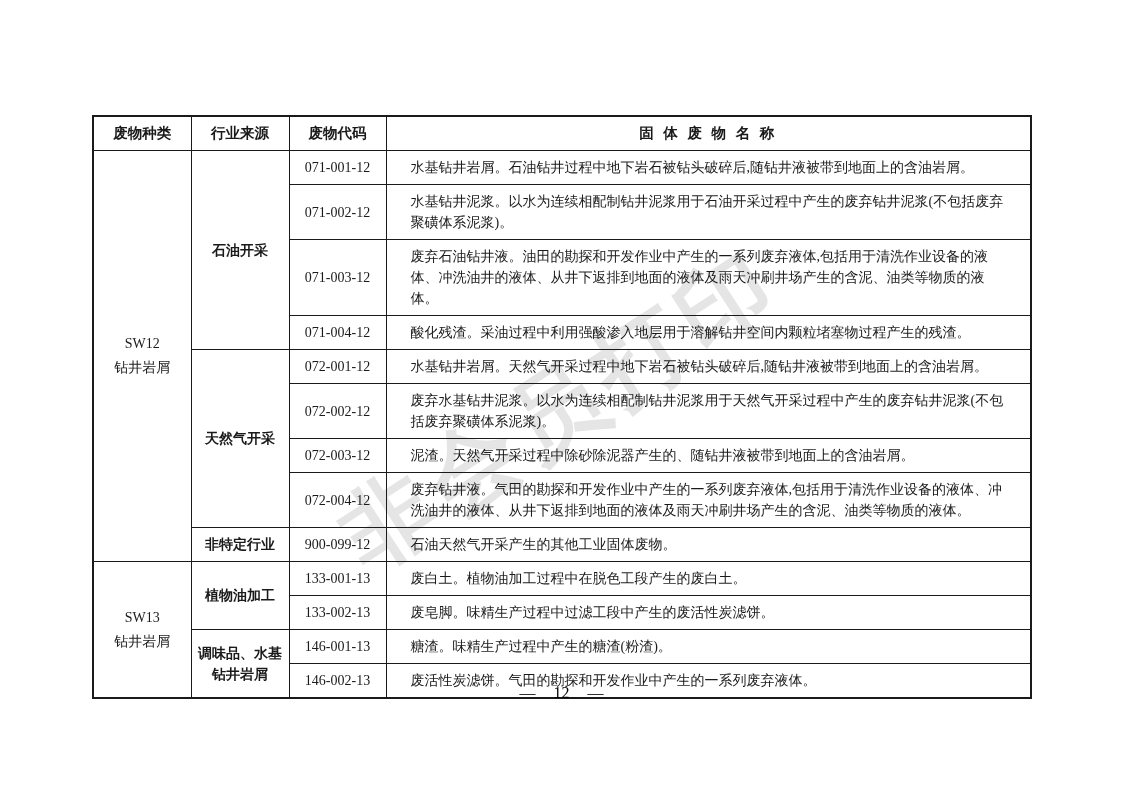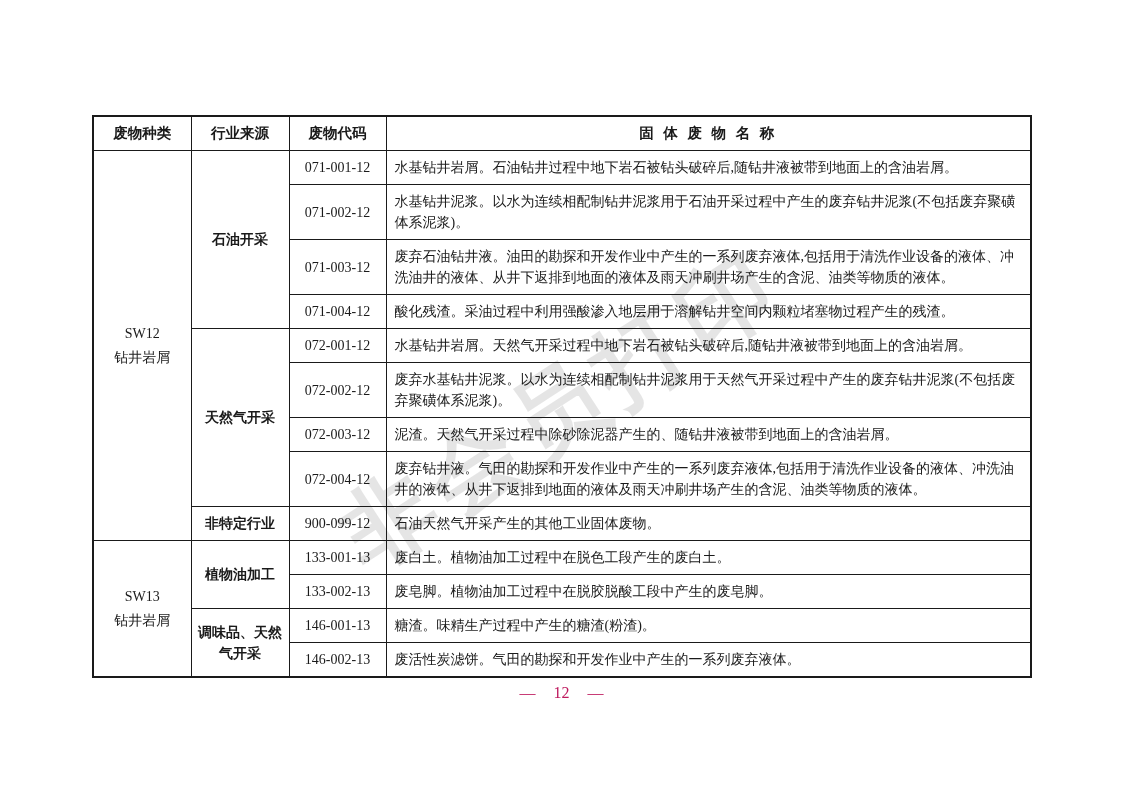--- a/index.html
+++ b/index.html
@@ -78,31 +78,31 @@
     font-weight: bold;
   }
   td.code {
     text-align: center;
     padding: 6px 4px;
     line-height: 21px;
     white-space: nowrap;
   }
   td.desc {
     text-align: left;
-    padding: 6px 8px;
+    padding: 6px 24px;
     line-height: 21px;
   }
   .page-number {
     position: absolute;
     left: 0;
     top: 684px;
     width: 1123px;
     text-align: center;
     font-size: 16px;
-    color: #be185d;
+    color: #000000;
     word-spacing: 14px;
     z-index: 1;
   }
 </style>
 </head>
 <body>
 
 <div class="page">
 
   <div class="watermark">非会员打印</div>
@@ -170,24 +170,24 @@
           <td class="cat" rowspan="4">
             <div>SW13</div>
             <div>钻井岩屑</div>
           </td>
           <td class="ind" rowspan="2">植物油加工</td>
           <td class="code">133-001-13</td>
           <td class="desc">废白土。植物油加工过程中在脱色工段产生的废白土。</td>
         </tr>
         <tr>
           <td class="code">133-002-13</td>
-          <td class="desc">废皂脚。植物油加工过程中在脱胶脱酸工段中产生的废皂脚。</td>
+          <td class="desc">废皂脚。味精生产过程中过滤工段中产生的废活性炭滤饼。</td>
         </tr>
         <tr>
-          <td class="ind" rowspan="2">调味品、天然气开采</td>
+          <td class="ind" rowspan="2">调味品、水基钻井岩屑</td>
           <td class="code">146-001-13</td>
           <td class="desc">糖渣。味精生产过程中产生的糖渣(粉渣)。</td>
         </tr>
         <tr>
           <td class="code">146-002-13</td>
           <td class="desc">废活性炭滤饼。气田的勘探和开发作业中产生的一系列废弃液体。</td>
         </tr>
       </tbody>
   </table>
 

